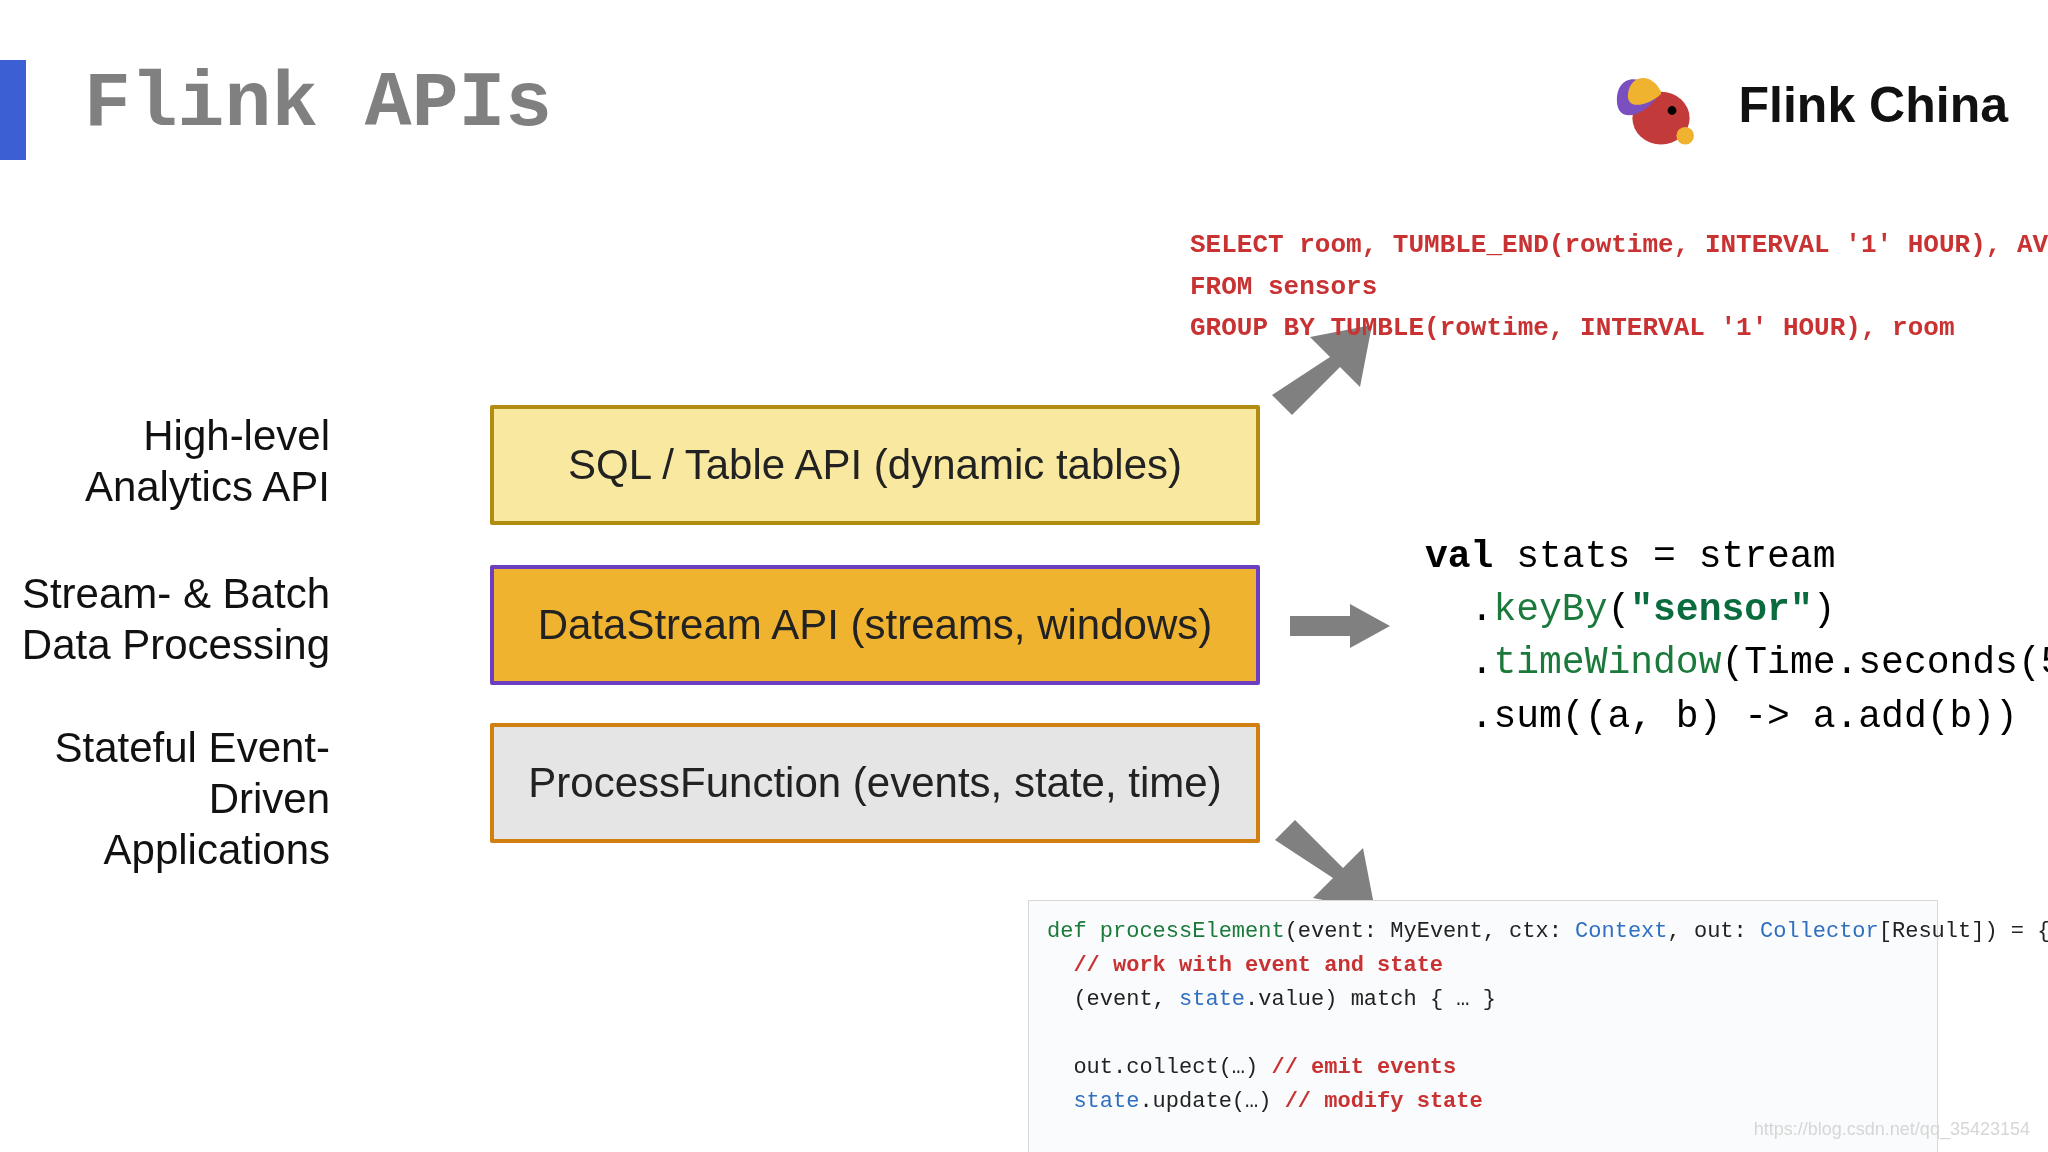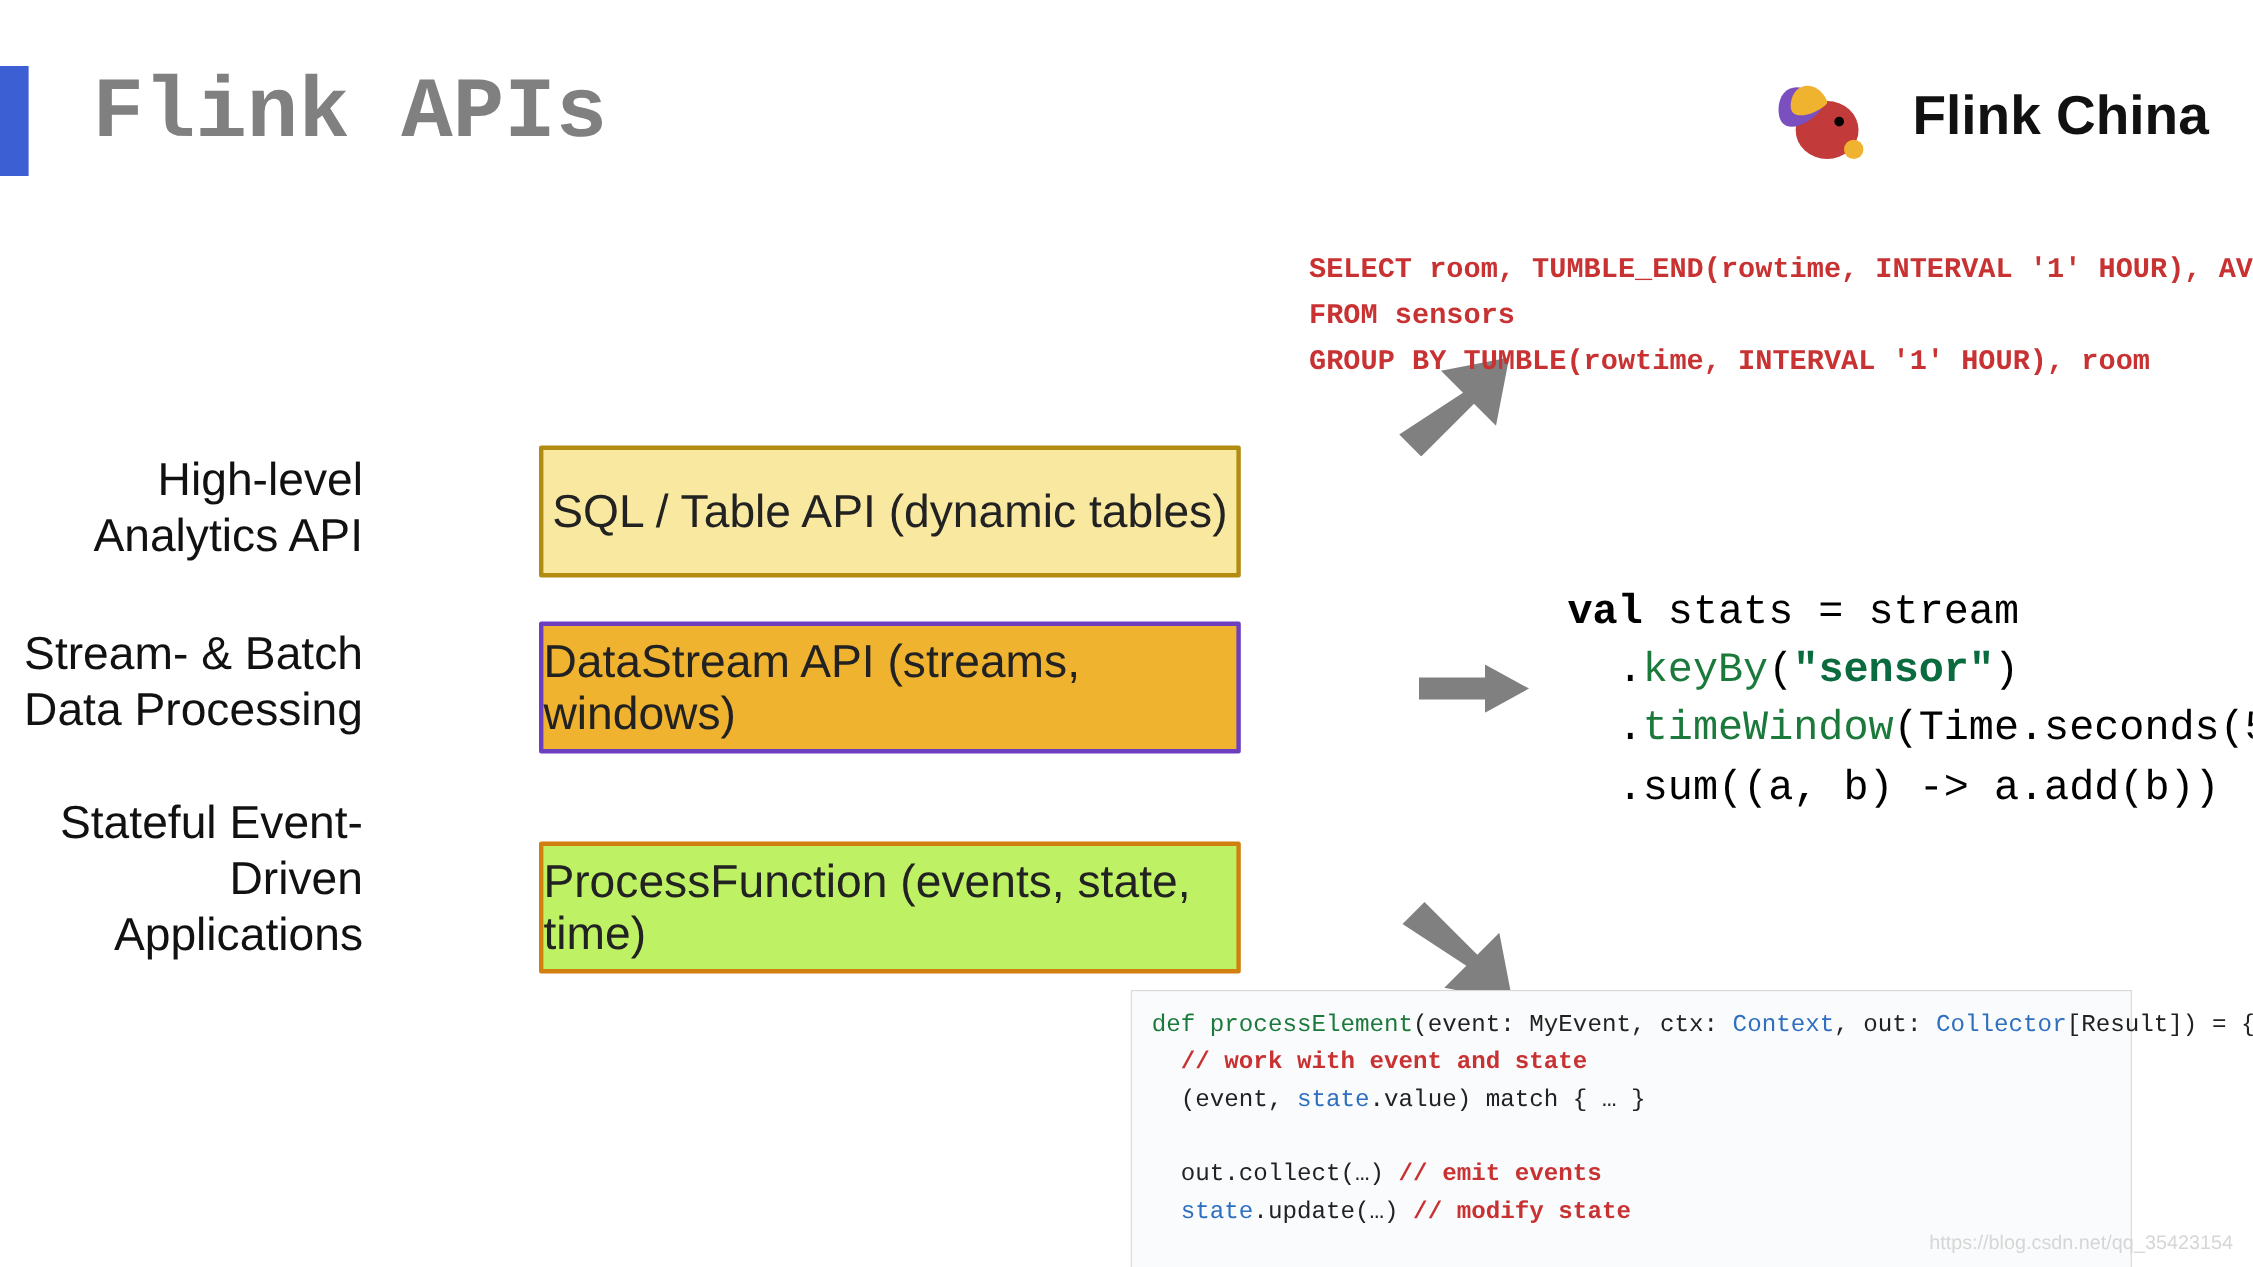--- a/index.html
+++ b/index.html
@@ -63,21 +63,21 @@
     line-height: 1.22;
   }
   #cat1 { top: 410px; }
   #cat2 { top: 568px; }
   #cat3 { top: 722px; }
 
   
   .api-box {
     position: absolute;
     left: 490px;
-    width: 638px;
+    width: 770px;
     height: 120px;
     border: 4px solid;
     border-radius: 2px;
     display: flex;
     align-items: center;
     justify-content: center;
     font-size: 42px;
     color: #222;
     box-sizing: border-box;
   }
@@ -85,22 +85,22 @@
     top: 405px;
     background: #f9e9a0;
     border-color: #b28b11;
   }
   #box2 {
     top: 565px;
     background: #f0b330;
     border-color: #6b3fbf;
   }
   #box3 {
-    top: 765px;
-    background: #bef264;
+    top: 723px;
+    background: #e5e5e5;
     border-color: #d17f0f;
   }
 
   
   .arrow {
     position: absolute;
     fill: #808080;
   }
 
   

